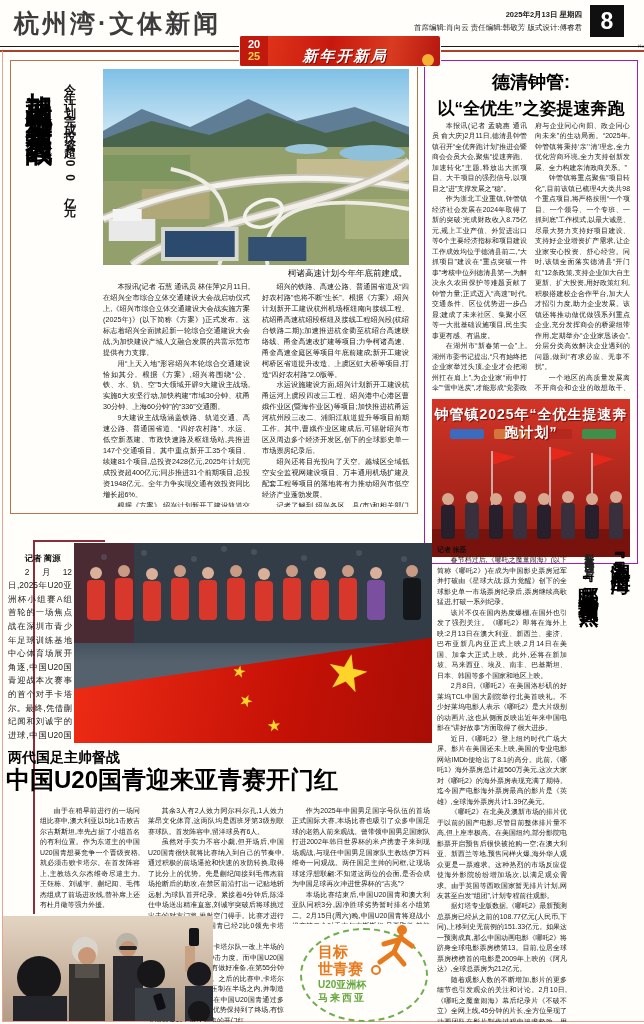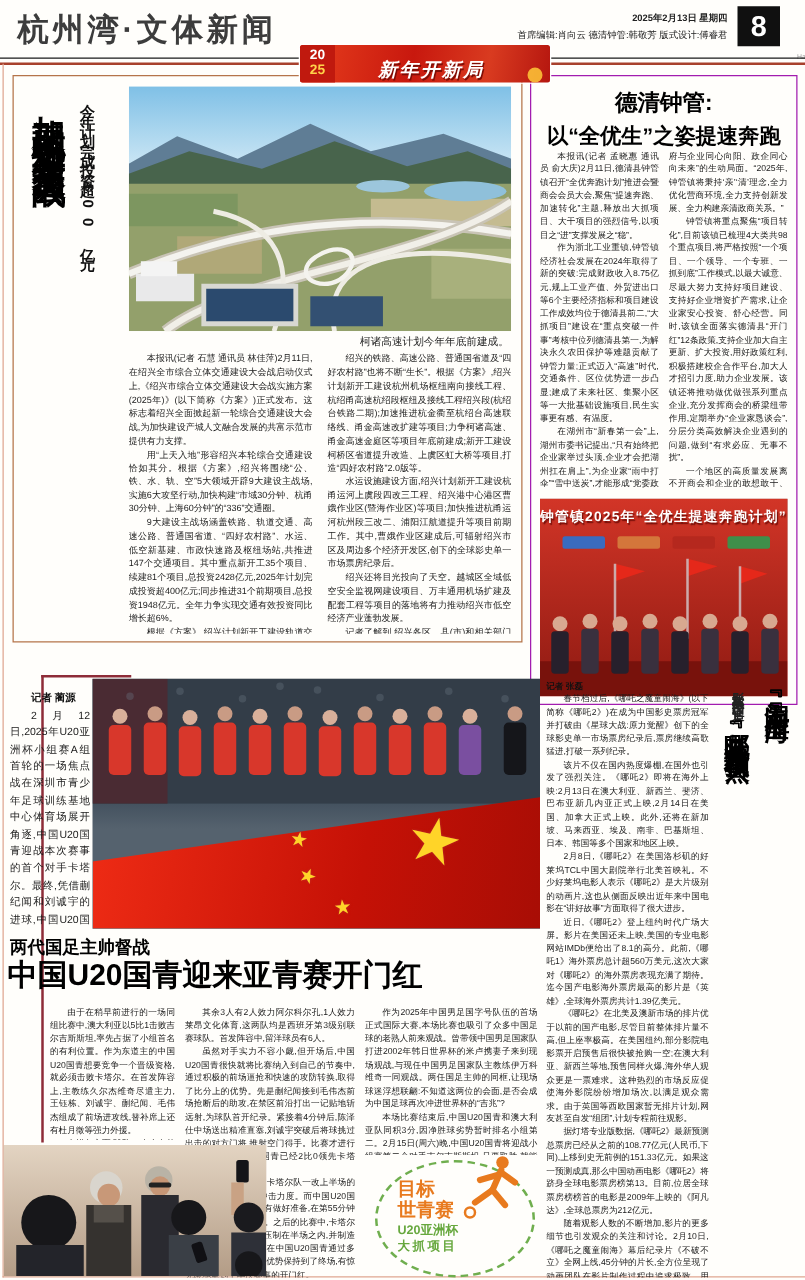--- a/index.html
+++ b/index.html
@@ -36,21 +36,21 @@
   .capA{position:absolute;right:10px;top:207px;font-size:8.5px;color:#222;}
   .bodyA{position:absolute;left:92px;top:221px;right:8px;bottom:6px;column-count:2;column-gap:12px;overflow:hidden;}
   .news p{margin:0;text-indent:2em;font-size:7.2px;line-height:1.52;text-align:justify;}
   .bodyB{position:absolute;left:7px;right:7px;top:60px;height:274px;column-count:2;column-gap:8px;overflow:hidden;}
   .bodyB p{font-size:6.9px;}
   .hlB{position:absolute;left:0;right:0;top:9px;text-align:center;font-weight:900;color:#000;}
   .hlB .l1{font-size:18px;}
   .hlB .l2{font-size:17px;margin-top:3px;}
   
   .stage{position:absolute;left:7px;right:7px;top:338px;height:158px;overflow:hidden;background:#a01810;}
-  .stage .ttl{position:absolute;left:0;right:0;top:7px;text-align:left;color:#fff;font-size:11px;font-weight:800;
+  .stage .ttl{position:absolute;left:0;right:0;top:7px;text-align:center;color:#fff;font-size:14px;font-weight:800;
               text-shadow:1px 1px 1px #6e0c06;z-index:2;letter-spacing:1px;}
   
   .bracket{position:absolute;left:33px;top:540px;width:70px;height:372px;border-left:2px solid #8e2c38;border-top:2px solid #8e2c38;}
   .introCol{position:absolute;left:8px;top:552px;width:64px;height:192px;overflow:hidden;}
   .byline{font-size:8px;font-weight:700;margin:0 0 5px 0;color:#111;}
   .introCol p{margin:0;font-size:8.4px;line-height:1.62;text-align:justify;text-indent:2em;}
   .photoTeam{position:absolute;left:74px;top:543px;width:358px;height:200px;overflow:hidden;
              background:linear-gradient(#232b34,#3c4a58 45%,#55626e 60%);}
   .flag{position:absolute;left:0;bottom:0;width:100%;height:56%;
         background:linear-gradient(100deg,#ef2c15,#c51106 60%,#a80d05);
@@ -78,21 +78,21 @@
   .nzV .big2{font-size:20px;font-weight:900;letter-spacing:2px;color:#000;}
 </style>
 </head>
 <body>
 
 <div id="page">
 
   <div class="sec-title">杭州湾·文体新闻</div>
   <div class="hdr-right">
     <div class="d">2025年2月13日 星期四</div>
-    <div>首席编辑:肖向云 德清钟管:韩敬芳 版式设计:傅睿君</div>
+    <div>首席编辑:肖向云 责任编辑:韩敬芳 版式设计:傅睿君</div>
   </div>
   <div class="pagebox">
     <span>8</span>
   </div>
   <div class="masthead">
     <div class="cn">杭州日报</div>
     <div class="en">Hangzhou Daily</div>
   </div>
   <div class="rule-black"></div>
   <div class="rule-red"></div>
@@ -340,21 +340,21 @@
         <rect x="182" y="70" width="28" height="35" fill="#2e3038"></rect>
       <circle cx="196" cy="96" r="11" fill="#17171a"></circle>
     </svg>
   </div>
 
   <div class="badge">
     <div class="txt">
       <div class="t1">目标</div>
       <div class="t2">世青赛</div>
       <div class="t3">U20亚洲杯</div>
-      <div class="t4">大抓项目</div>
+      <div class="t4">马来西亚</div>
     </div>
     <svg width="54" height="58" viewBox="0 0 54 58">
       <g stroke="#e87a1e" stroke-width="5" stroke-linecap="round" fill="none">
         <circle cx="34" cy="8" r="5" fill="#e87a1e" stroke="none"></circle>
         <path d="M33,14 L26,30"></path>
         <path d="M33,16 L44,24"></path>
         <path d="M30,18 L16,22"></path>
         <path d="M26,30 L36,42"></path>
         <path d="M26,30 L12,40"></path>
       </g>

